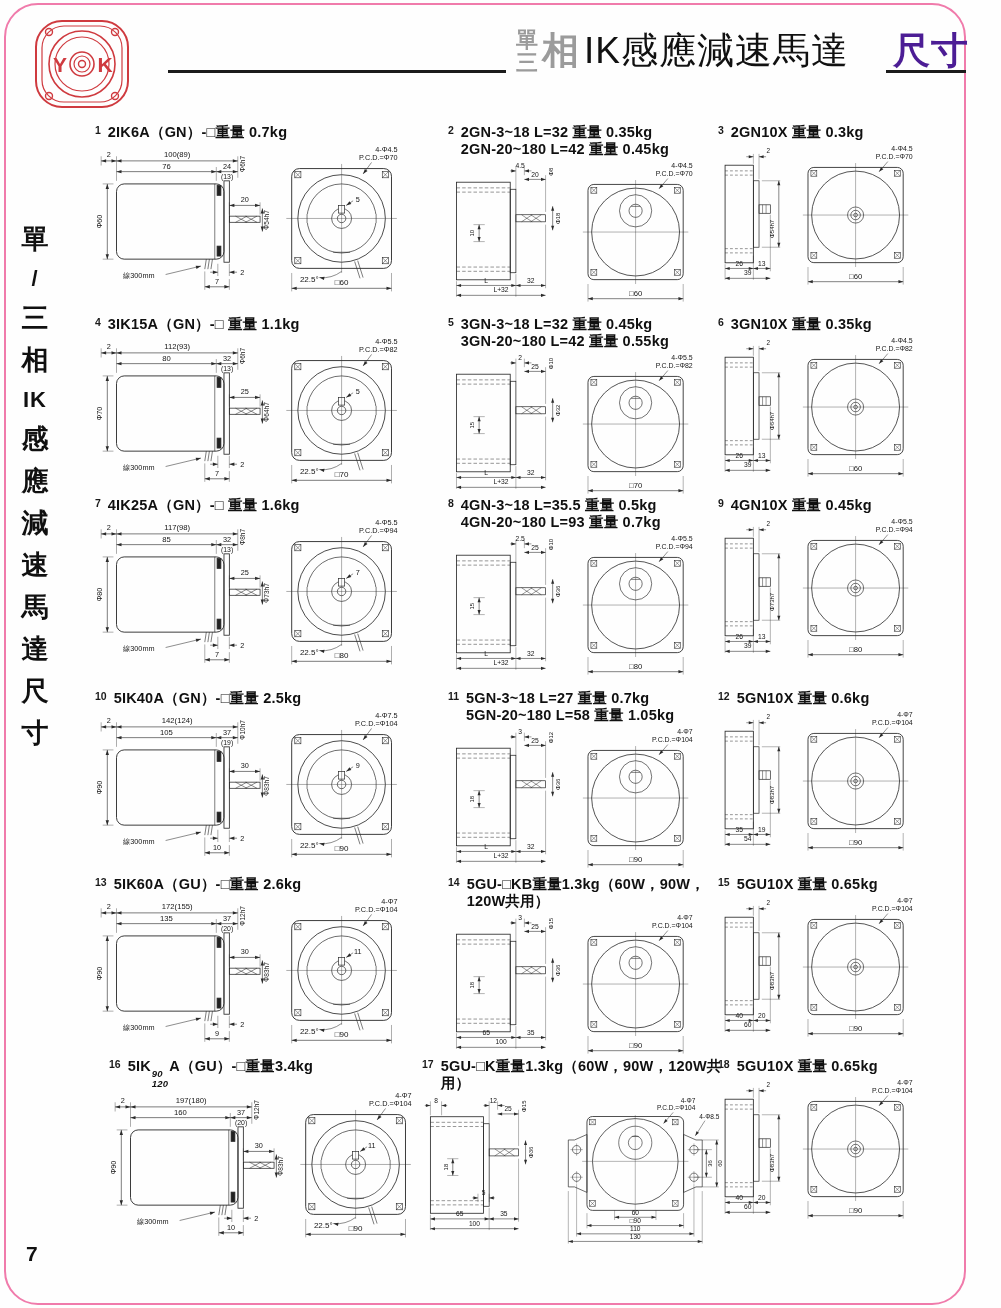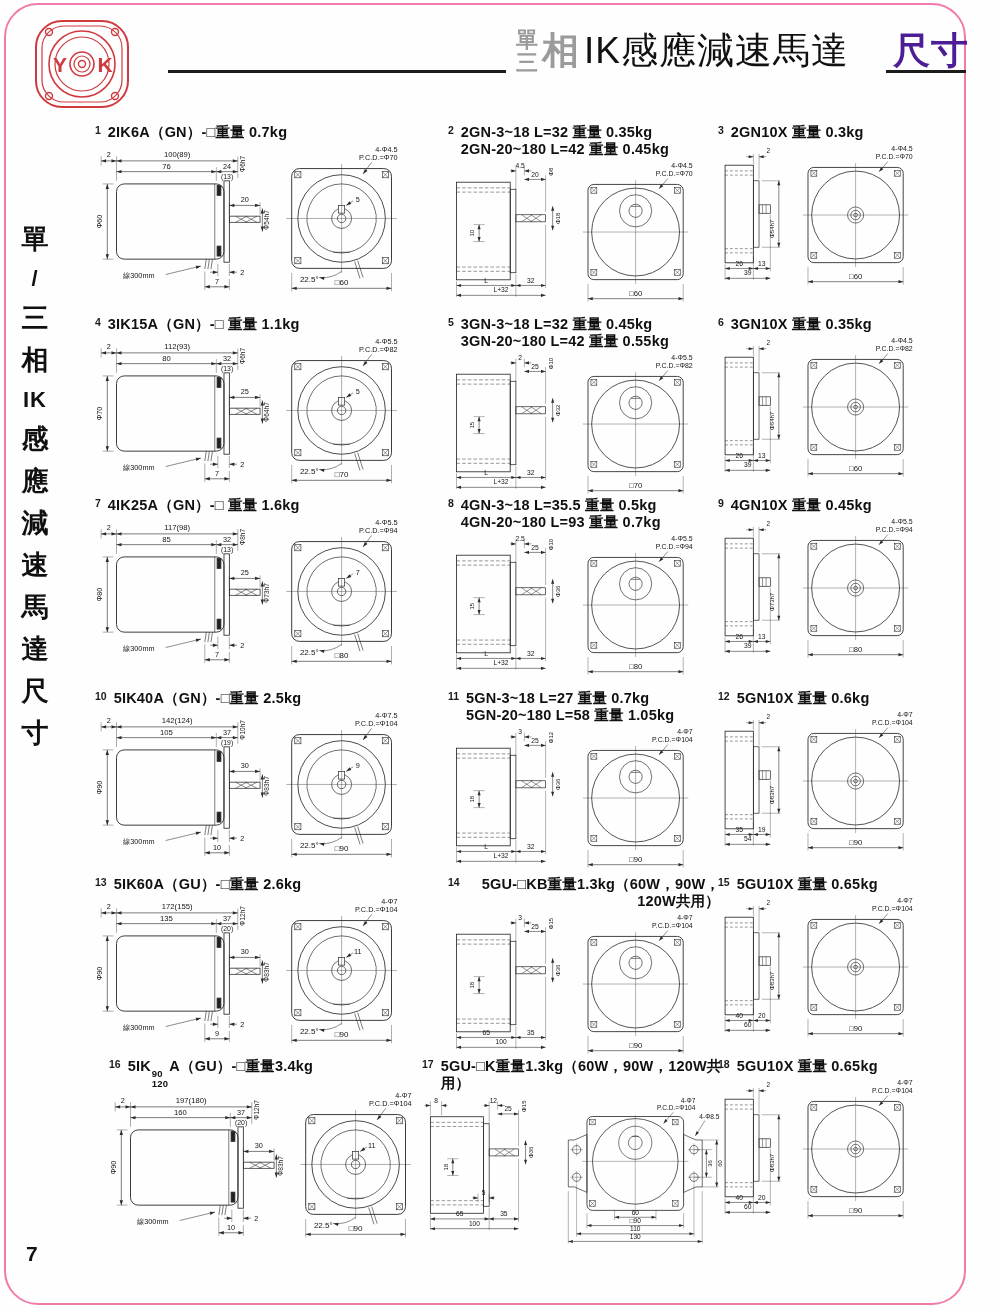--- a/index.html
+++ b/index.html
@@ -18,21 +18,21 @@
   #sidebar{position:absolute;left:12px;top:226px;width:46px;display:flex;flex-direction:column;
            align-items:center;gap:15px;}
   #sidebar span{font-size:27px;font-weight:600;color:#101010;line-height:1;}
   #sidebar span.lat{font-size:22px;letter-spacing:1px;}
   .pagenum{position:absolute;left:26px;top:1242px;font-size:21px;font-weight:600;color:#111;}
   .cell{position:absolute;}
   .ititle{display:flex;align-items:flex-start;gap:7px;margin-bottom:3px;}
   .ititle .num{font-size:10.5px;font-weight:700;margin-top:0px;}
   .ititle .lines{font-size:14.5px;font-weight:600;line-height:1.18;color:#101010;letter-spacing:.2px;}
   .stackfrac{display:inline-flex;flex-direction:column;font-size:9.5px;line-height:1.05;font-weight:700;
-             vertical-align:-4px;margin:0 1px;transform:translateY(2px);}
+             vertical-align:-4px;margin:0 1px;transform:translateY(2px);font-style:italic;}
   .draw{display:flex;align-items:flex-start;gap:12px;margin-top:2px;}
   svg text{font-family:"Liberation Sans",sans-serif;}
 </style>
 </head>
 <body>
 
 <div class="page">
   <div class="pborder" style="border-color: rgb(240, 123, 171);"></div>
 
   <svg class="logo" width="130" height="92" viewBox="0 0 130 92" style="color:#cf3a3f">
@@ -1384,21 +1384,21 @@
             <polygon points="46,174 52.7832763854466,172.9621360982082 52.0192244037121,177.29529021146192" fill="#2b2b2b"></polygon>
             <line x1="10" y1="168" x2="10" y2="192" stroke="#2b2b2b" stroke-width="0.5"></line>
             <line x1="140" y1="168" x2="140" y2="192" stroke="#2b2b2b" stroke-width="0.5"></line>
             <line x1="10" y1="188" x2="140" y2="188" stroke="#2b2b2b" stroke-width="0.8"></line>
             <polygon points="10,188 16.5,185.8 16.5,190.2" fill="#2b2b2b"></polygon>
             <polygon points="140,188 133.5,190.2 133.5,185.8" fill="#2b2b2b"></polygon>
             <text x="75" y="184" font-size="10.5" text-anchor="middle" fill="#151515">□90</text>
           </svg>
         </div>
       </div>
-      <div class="cell" style="left: 448px; top: 876px; width: 272px; text-align: right;">
+      <div class="cell" style="left: 448px; top: 876px; width: 272px;">
         <div class="ititle">
           <span class="num">14</span>
           <div class="lines">
             <div>5GU-□KB重量1.3kg（60W，90W，120W共用）</div>
           </div>
         </div>
         <div class="draw">
           <svg viewBox="0 0 165 198" height="140" width="116.7">
             <rect x="12" y="30" width="76" height="138" rx="0" fill="none" stroke="#2b2b2b" stroke-width="1.2"></rect>
             <line x1="12" y1="38" x2="88" y2="38" stroke="#2b2b2b" stroke-width="0.7" stroke-dasharray="5 3"></line>

